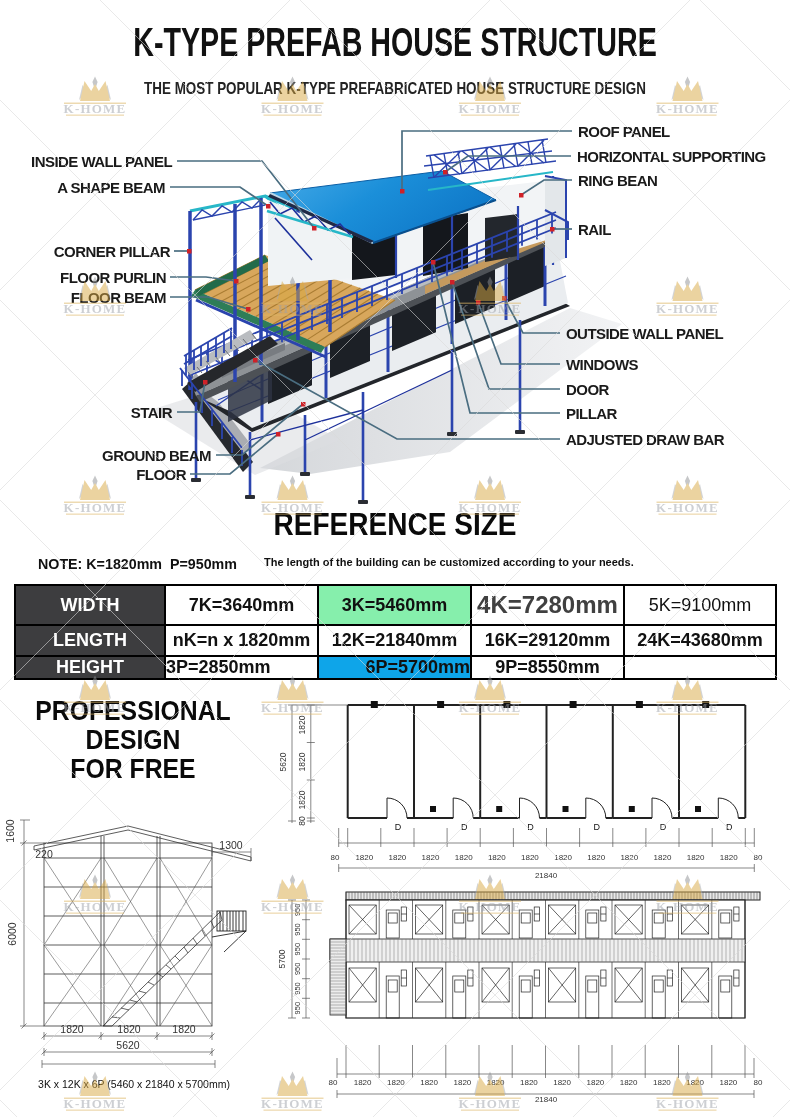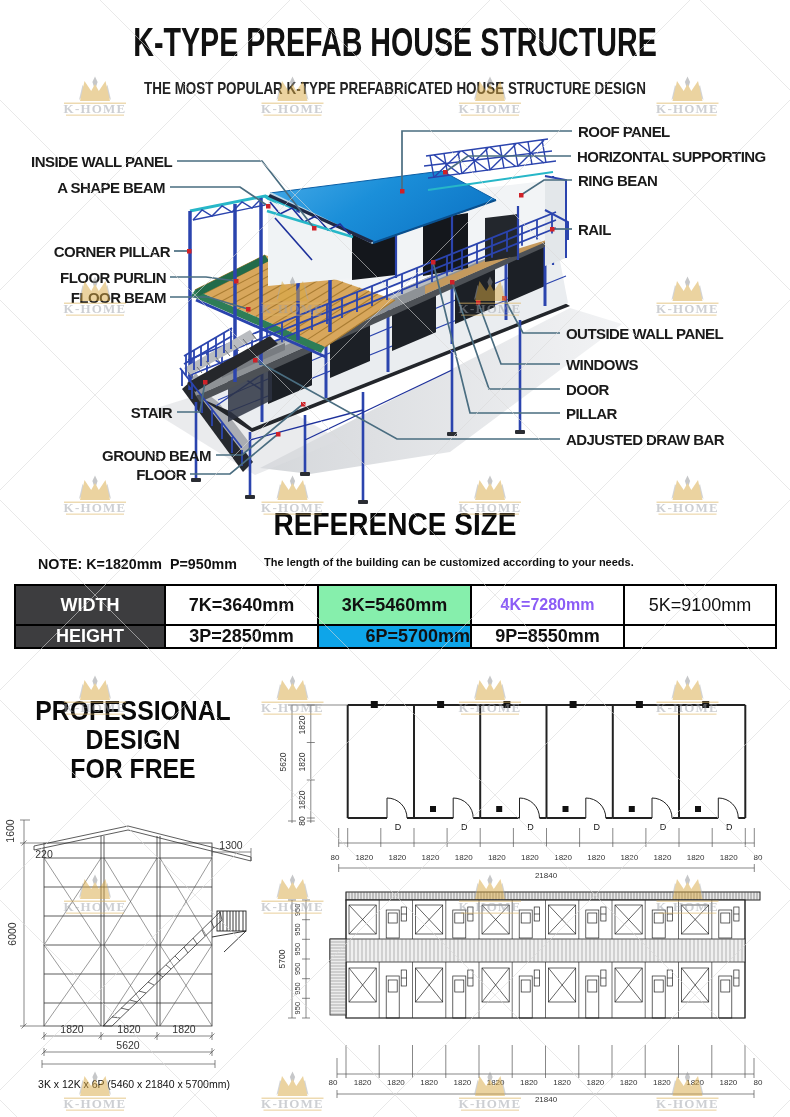--- a/index.html
+++ b/index.html
@@ -352,26 +352,33 @@
       <col style="width:153px">
       <col style="width:153px">
       <col style="width:153px">
       <col style="width:152px">
     </colgroup>
     <tbody>
       <tr style="height:40px">
         <td style="background:#3d3d3f;color:#fff;font-weight:bold;font-size:18px;text-align:center;border:2px solid #000;padding:0">WIDTH</td>
         <td style="background:#fff;color:#111;font-weight:bold;font-size:18px;text-align:center;border:2px solid #000;padding:0">7K=3640mm</td>
         <td style="background:#86efac;color:#111;font-weight:bold;font-size:18px;text-align:center;border:2px solid #000;padding:0">3K=5460mm</td>
-        <td style="background:#fff;color:#8b5cf6;font-weight:bold;font-size:16px;text-align:center;border:2px solid #000;padding:0">4K=7280mm</td>
+        <td style="background:#fff;color:#404040;font-weight:bold;font-size:24px;text-align:center;border:2px solid #000;padding:0">4K=7280mm</td>
         <td style="background:#fff;color:#111;font-weight:normal;font-size:18px;text-align:center;border:2px solid #000;padding:0">5K=9100mm</td>
+      </tr>
+      <tr style="height:31px">
+        <td style="background:#3d3d3f;color:#fff;font-weight:bold;font-size:18px;text-align:center;border:2px solid #000;padding:0">LENGTH</td>
+        <td style="background:#fff;color:#111;font-weight:bold;font-size:18px;text-align:center;border:2px solid #000;padding:0">nK=n x 1820mm</td>
+        <td style="background:#fff;color:#111;font-weight:bold;font-size:18px;text-align:center;border:2px solid #000;padding:0">12K=21840mm</td>
+        <td style="background:#fff;color:#111;font-weight:bold;font-size:18px;text-align:center;border:2px solid #000;padding:0">16K=29120mm</td>
+        <td style="background:#fff;color:#111;font-weight:bold;font-size:18px;text-align:center;border:2px solid #000;padding:0">24K=43680mm</td>
       </tr>
       <tr style="height:23px">
         <td style="background:#3d3d3f;color:#fff;font-weight:bold;font-size:18px;text-align:center;border:2px solid #000;padding:0">HEIGHT</td>
-        <td style="background:#fff;color:#111;font-weight:bold;font-size:18px;text-align:center;border:2px solid #000;padding:0">3P=2850mm</td>
+        <td style="background:#fff;color:#111;font-weight:bold;font-size:18px;border:2px solid #000;padding:0">3P=2850mm</td>
         <td style="background:#0ea5e9;color:#111;font-weight:bold;font-size:18px;text-align:right;border:2px solid #000;padding:0">6P=5700mm</td>
         <td style="background:#fff;color:#111;font-weight:bold;font-size:18px;text-align:center;border:2px solid #000;padding:0">9P=8550mm</td>
         <td style="background:#fff;color:#111;font-weight:bold;font-size:18px;text-align:center;border:2px solid #000;padding:0"></td>
       </tr>
     </tbody>
   </table>
 <div class="abs" style="left:13px;top:696px;width:240px;text-align:center;font-size:28px;font-weight:bold;color:#0a0a0a;line-height:29px;z-index:10;transform:scaleX(0.885);transform-origin:120px 0">PROFESSIONAL<br>DESIGN<br>FOR FREE</div>
 <svg width="270" height="300" viewBox="0 0 270 300" style="position:absolute;left:0;top:800px;z-index:10">
     <g stroke="#333" fill="none" stroke-width="0.8">
       <rect x="44" y="43" width="168" height="183"></rect>

